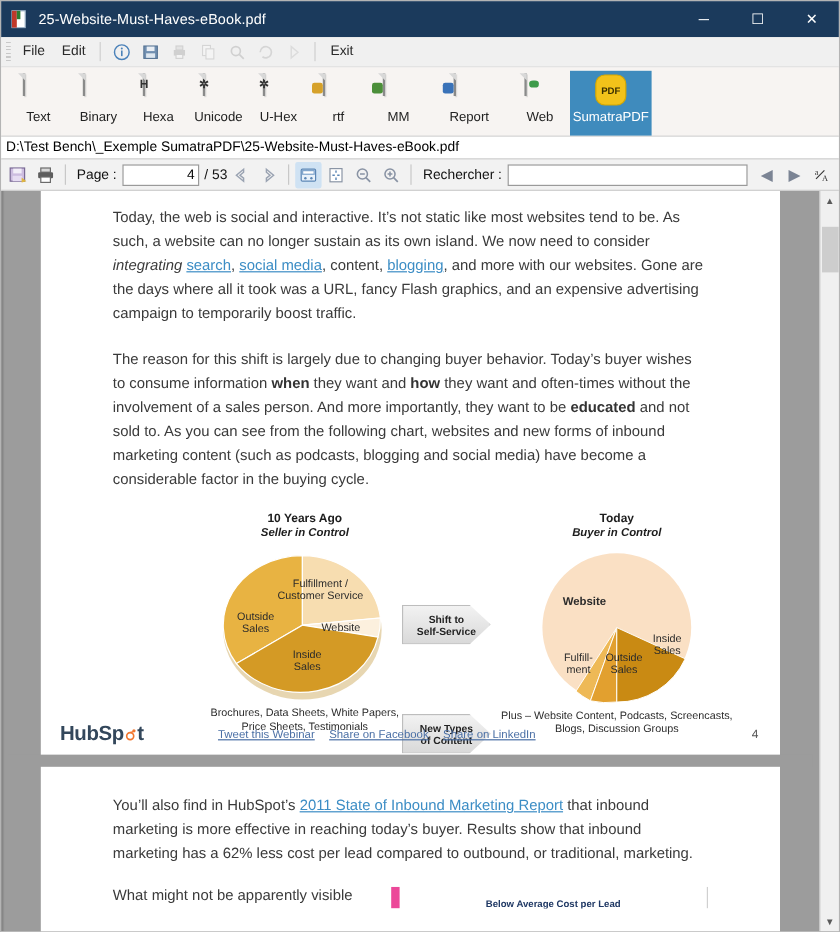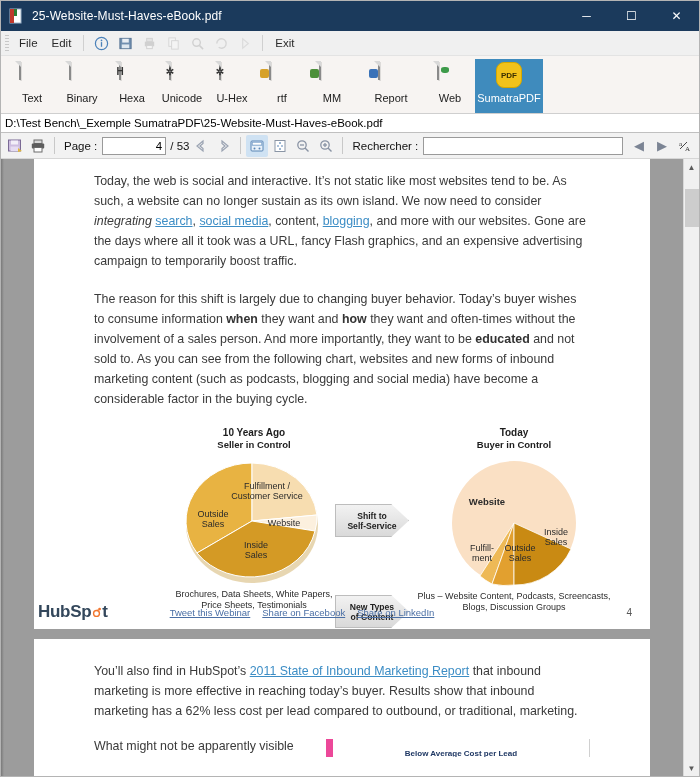--- a/index.html
+++ b/index.html
@@ -218,21 +218,21 @@
   }
   .chart-col { position: absolute; top: 0; }
   .chart-col.left { left: 130px; width: 180px; }
   .chart-col.right { left: 380px; width: 200px; }
   .ch-title {
     text-align: center; font-size: 10px; font-weight: bold;
     color: #1d1d1d; line-height: 12px;
   }
   .ch-sub {
     text-align: center; font-size: 9.5px; font-weight: bold;
-    color: #1d1d1d; line-height: 12px;
+    font-style: italic; color: #1d1d1d; line-height: 12px;
   }
   .pie-wrap { position: relative; margin: 6px auto 0; }
   .pie-label {
     position: absolute; font-size: 9px; color: #2b2b2b;
     text-align: center; line-height: 10px; pointer-events: none;
   }
   .pie-label.bold { font-weight: bold; font-size: 9.5px; }
   .ch-caption {
     text-align: center; font-size: 9px; color: #2b2b2b;
     line-height: 11px; margin-top: 4px;
@@ -251,21 +251,21 @@
     font-size: 7.5px; color: #555; padding-left: 145px; margin-top: 3px;
   }
   .credit .lnk { color:#4a9ed4; }
 
   .pagefooter {
     position: absolute; left: 0; right: 0; bottom: 0;
     height: 34px;
     display: flex; align-items: center;
   }
   .hubspot-logo {
-    margin-left: 4px; font-size: 17px; font-weight: bold;
+    margin-left: 16px; font-size: 17px; font-weight: bold;
     color: #33475b; letter-spacing: -.3px; position: relative;
   }
   .hs-sprocket {
     display: inline-block; width: 11px; height: 11px;
     position: relative; vertical-align: -1px;
   }
   .footer-links {
     margin-left: 62px; display: flex; gap: 12px;
     font-size: 9.5px;
   }

